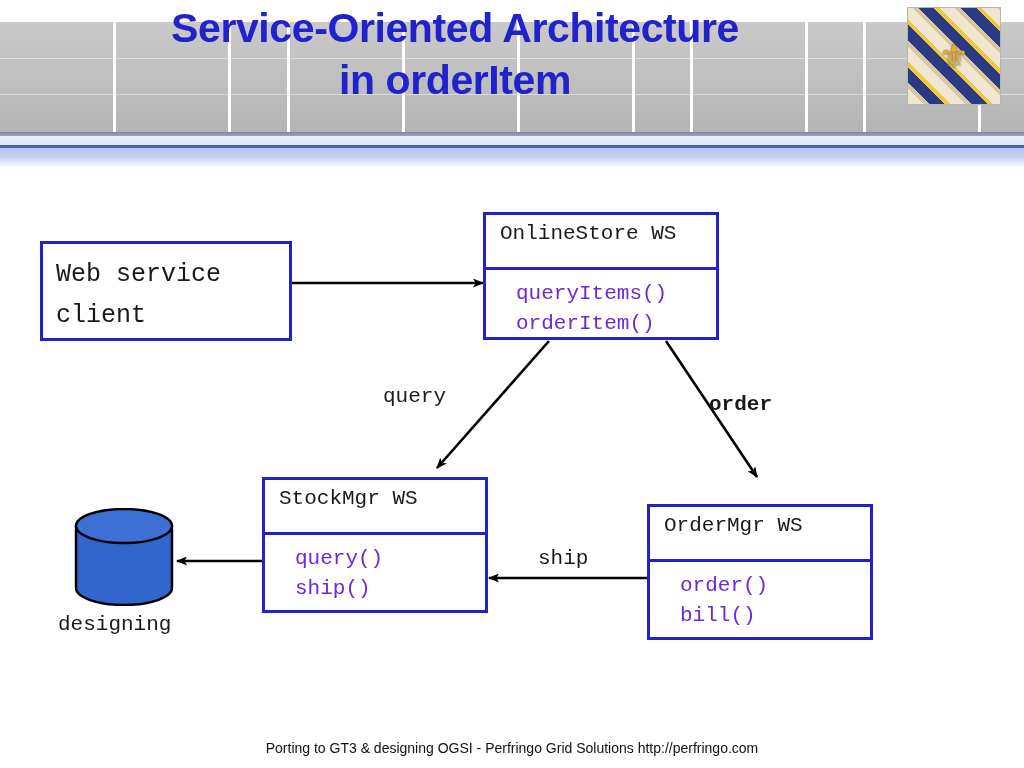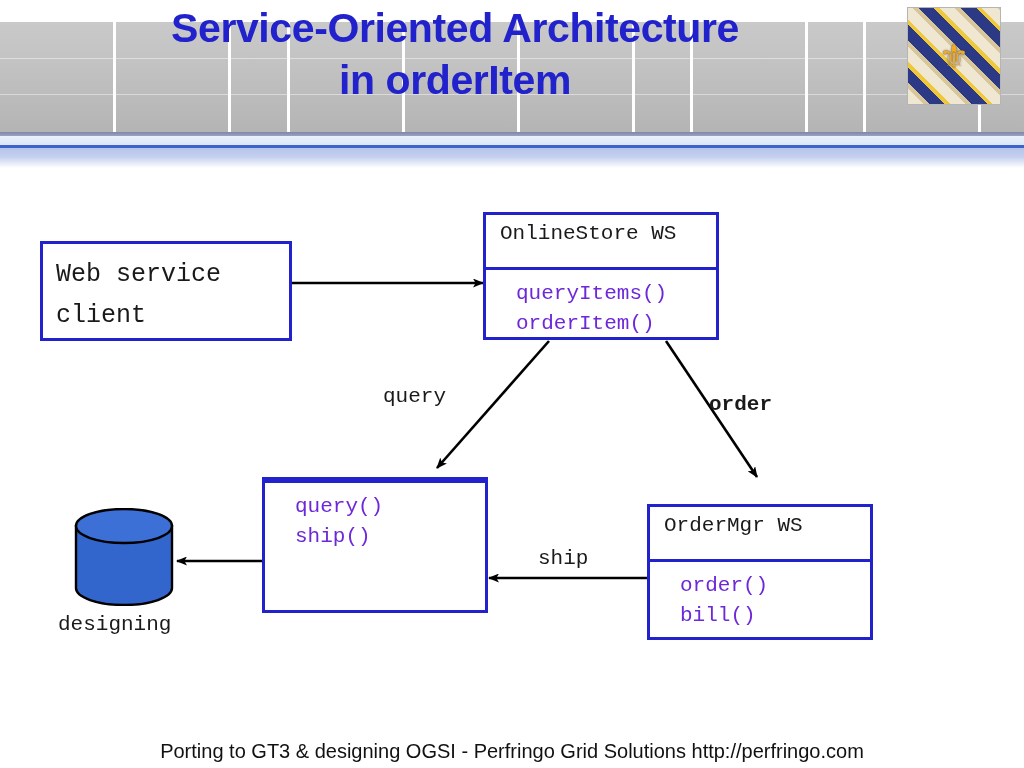--- a/index.html
+++ b/index.html
@@ -200,21 +200,21 @@
   }
 
   
   #footer-text {
     position: absolute;
     left: 0;
     top: 740px;
     width: 1024px;
     text-align: center;
     font-family: "Liberation Sans", sans-serif;
-    font-size: 20px;
+    font-size: 14px;
     color: #111111;
     white-space: nowrap;
   }
 </style>
 </head>
 <body>
 
 <div id="header-band">
   <div class="hgrid-h" style="top:36px;"></div>
   <div class="hgrid-h" style="top:72px;"></div>
@@ -269,20 +269,21 @@
 client</div>
 
 <div class="uml-box" style="left:483px; top:212px; width:236px; height:128px;">
   <div class="uml-title">OnlineStore WS</div>
   <div class="uml-sep"></div>
   <div class="uml-ops">queryItems()
 orderItem()</div>
 </div>
 
 <div class="uml-box" style="left:262px; top:477px; width:226px; height:136px;">
+  <div class="uml-title">StockMgr WS</div>
   <div class="uml-sep"></div>
   <div class="uml-ops">query()
 ship()</div>
 </div>
 
 <div class="uml-box" style="left:647px; top:477px; width:226px; height:136px;margin-top:27px;">
   <div class="uml-title">OrderMgr WS</div>
   <div class="uml-sep"></div>
   <div class="uml-ops">order()
 bill()</div>

